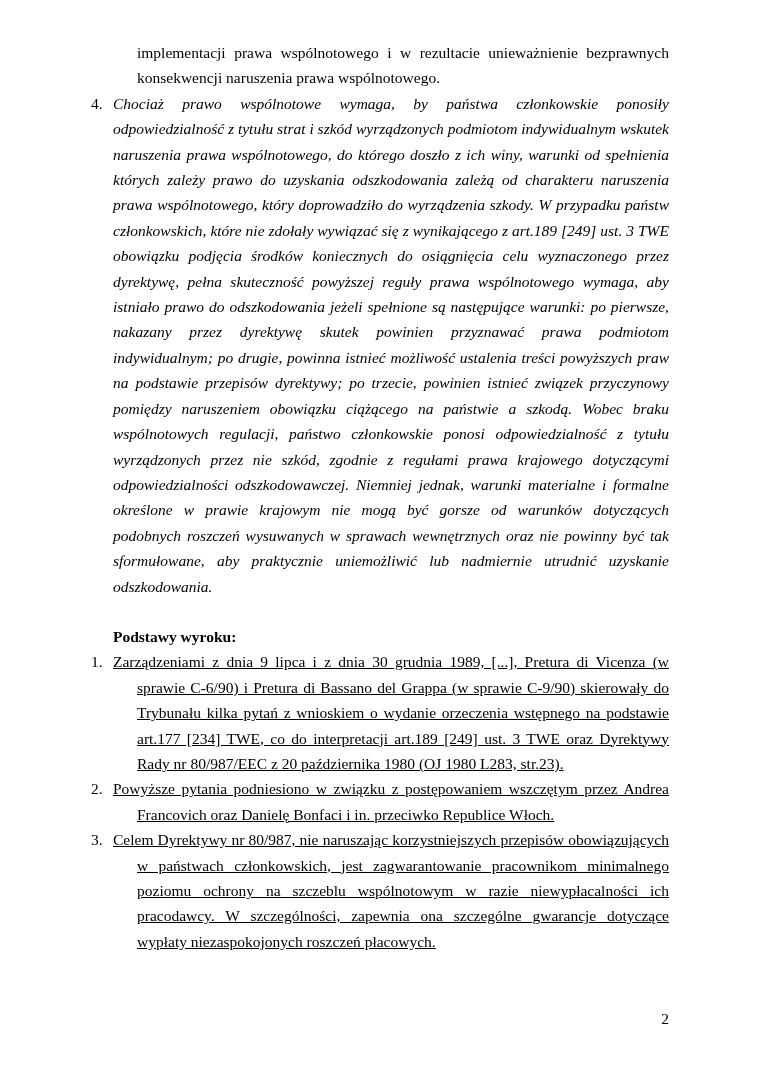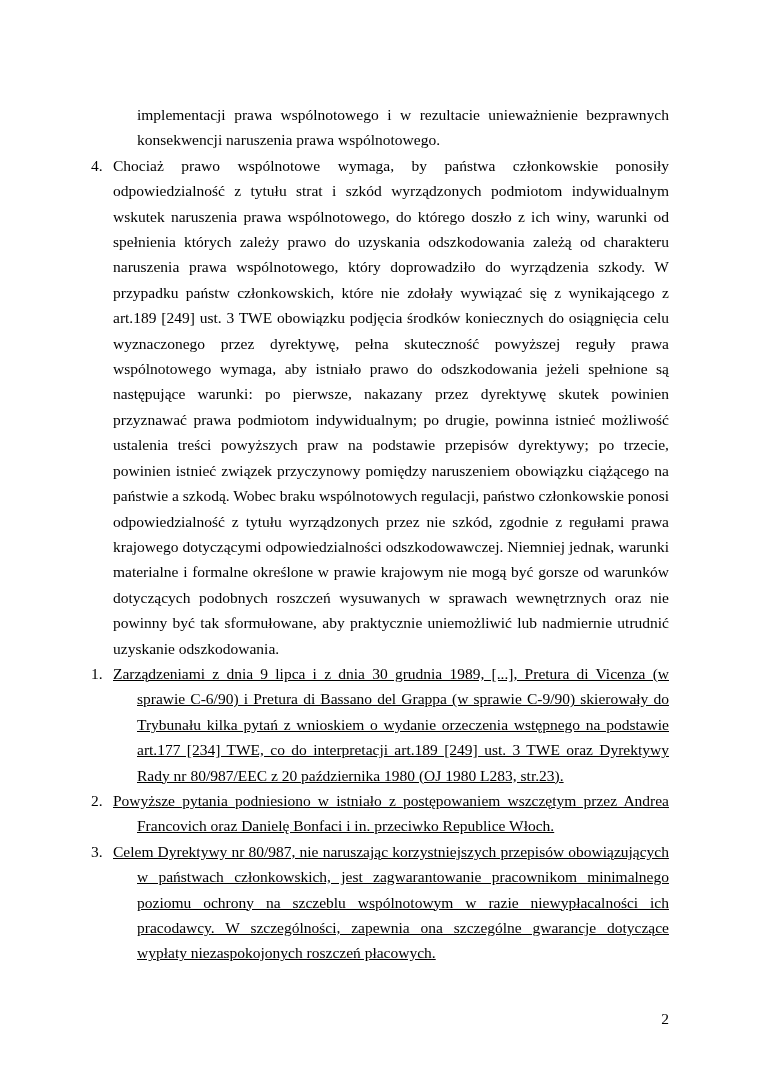--- a/index.html
+++ b/index.html
@@ -7,21 +7,21 @@
     padding: 0;
     background: #ffffff;
   }
   .page {
     position: relative;
     width: 760px;
     height: 1075px;
     margin: 0 auto;
     background: #ffffff;
     box-sizing: border-box;
-    padding: 102px 91px 0 91px;
+    padding: 40px 91px 0 91px;
     font-family: "Liberation Serif", "DejaVu Serif", serif;
     font-size: 15.5px;
     line-height: 25.4px;
     color: #000000;
     overflow: hidden;
   }
   p { margin: 0; }
   .para {
     text-align: justify;
   }
@@ -33,20 +33,21 @@
   }
   .list-item .num {
     position: absolute;
     left: 0;
     top: 0;
   }
   
   .list-item.style-a .text {
     margin-left: 22px;
     text-align: justify;
+    font-style: italic;
   }
   
   .list-item.style-b .text {
     margin-left: 46px;
     text-indent: -24px;
     text-align: justify;
     text-decoration: underline;
   }
   .section-heading {
     font-weight: bold;
@@ -64,29 +65,30 @@
 
 <div class="page">
 
   <p class="para continuation">implementacji prawa wspólnotowego i w rezultacie unieważnienie bezprawnych konsekwencji naruszenia prawa wspólnotowego.</p>
 
   <div class="list-item style-a">
     <span class="num">4.</span>
     <div class="text para">Chociaż prawo wspólnotowe wymaga, by państwa członkowskie ponosiły odpowiedzialność z tytułu strat i szkód wyrządzonych podmiotom indywidualnym wskutek naruszenia prawa wspólnotowego, do którego doszło z ich winy, warunki od spełnienia których zależy prawo do uzyskania odszkodowania zależą od charakteru naruszenia prawa wspólnotowego, który doprowadziło do wyrządzenia szkody. W przypadku państw członkowskich, które nie zdołały wywiązać się z wynikającego z art.189 [249] ust. 3 TWE obowiązku podjęcia środków koniecznych do osiągnięcia celu wyznaczonego przez dyrektywę, pełna skuteczność powyższej reguły prawa wspólnotowego wymaga, aby istniało prawo do odszkodowania jeżeli spełnione są następujące warunki: po pierwsze, nakazany przez dyrektywę skutek powinien przyznawać prawa podmiotom indywidualnym; po drugie, powinna istnieć możliwość ustalenia treści powyższych praw na podstawie przepisów dyrektywy; po trzecie, powinien istnieć związek przyczynowy pomiędzy naruszeniem obowiązku ciążącego na państwie a szkodą. Wobec braku wspólnotowych regulacji, państwo członkowskie ponosi odpowiedzialność z tytułu wyrządzonych przez nie szkód, zgodnie z regułami prawa krajowego dotyczącymi odpowiedzialności odszkodowawczej. Niemniej jednak, warunki materialne i formalne określone w prawie krajowym nie mogą być gorsze od warunków dotyczących podobnych roszczeń wysuwanych w sprawach wewnętrznych oraz nie powinny być tak sformułowane, aby praktycznie uniemożliwić lub nadmiernie utrudnić uzyskanie odszkodowania.</div>
   </div>
 
+  <div class="section-heading">Podstawy wyroku:</div>
 
   <div class="list-item style-b">
     <span class="num">1.</span>
     <div class="text para">Zarządzeniami z dnia 9 lipca i z dnia 30 grudnia 1989, [...], Pretura di Vicenza (w sprawie C-6/90) i Pretura di Bassano del Grappa (w sprawie C-9/90) skierowały do Trybunału kilka pytań z wnioskiem o wydanie orzeczenia wstępnego na podstawie art.177 [234] TWE, co do interpretacji art.189 [249] ust. 3 TWE oraz Dyrektywy Rady nr 80/987/EEC z 20 października 1980 (OJ 1980 L283, str.23).</div>
   </div>
 
   <div class="list-item style-b">
     <span class="num">2.</span>
-    <div class="text para">Powyższe pytania podniesiono w istniało z postępowaniem wszczętym przez Andrea Francovich oraz Danielę Bonfaci i in. przeciwko Republice Włoch.</div>
+    <div class="text para">Powyższe pytania podniesiono w związku z postępowaniem wszczętym przez Andrea Francovich oraz Danielę Bonfaci i in. przeciwko Republice Włoch.</div>
   </div>
 
   <div class="list-item style-b">
     <span class="num">3.</span>
     <div class="text para">Celem Dyrektywy nr 80/987, nie naruszając korzystniejszych przepisów obowiązujących w państwach członkowskich, jest zagwarantowanie pracownikom minimalnego poziomu ochrony na szczeblu wspólnotowym w razie niewypłacalności ich pracodawcy. W szczególności, zapewnia ona szczególne gwarancje dotyczące wypłaty niezaspokojonych roszczeń płacowych.</div>
   </div>
 
   <div class="page-number">2</div>
 
 </div>

